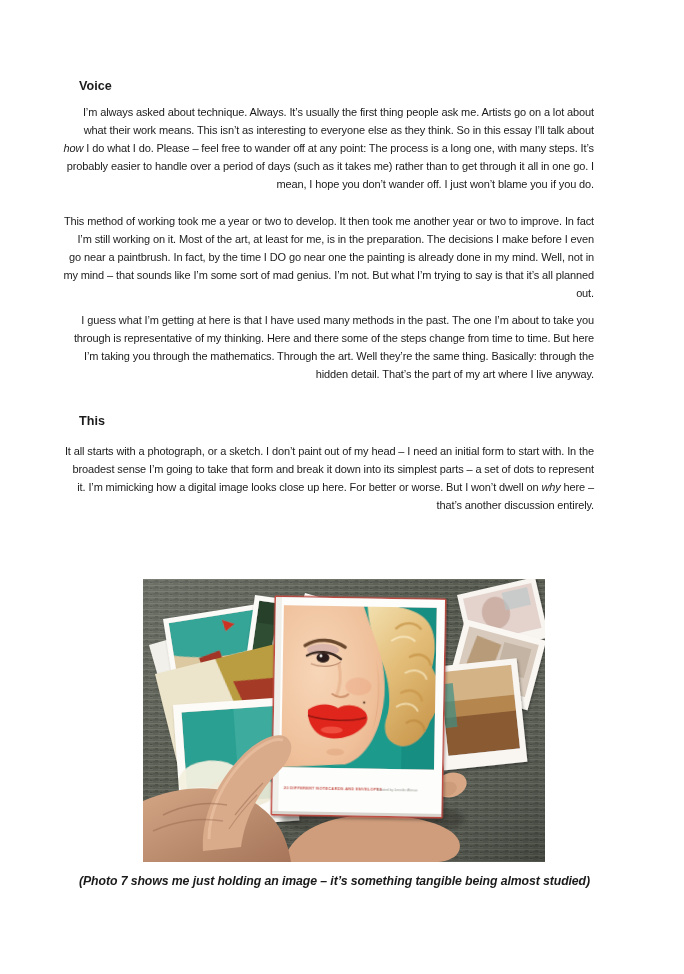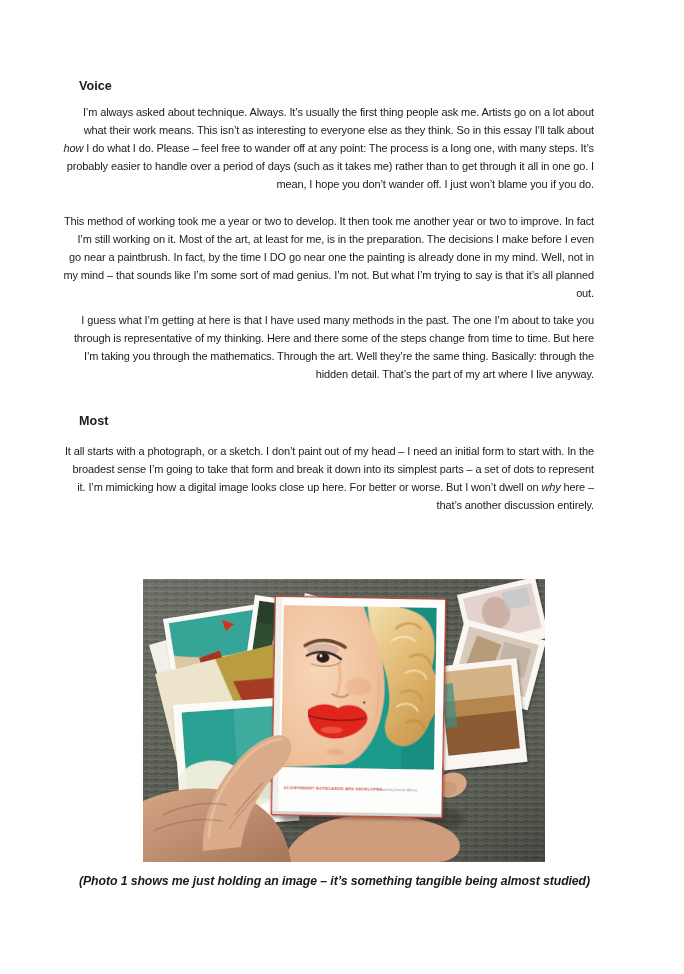--- a/index.html
+++ b/index.html
@@ -15,21 +15,21 @@
 </head>
 <body>
 
 <div class="page">
 
   <div class="heading" style="top:77px">Voice</div>
   <div class="para" style="top:103px"><span>I’m always asked about technique. Always. It’s usually the first thing people ask me. Artists go on a lot about what their work means. This isn’t as interesting to everyone else as they think. So in this essay I’ll talk about </span><em>how</em><span> I do what I do. Please – feel free to wander off at any point: The process is a long one, with many steps. It’s probably easier to handle over a period of days (such as it takes me) rather than to get through it all in one go. I mean, I hope you don’t wander off. I just won’t blame you if you do.</span></div>
   <div class="para" style="top:212px"><span>This method of working took me a year or two to develop. It then took me another year or two to improve. In fact I’m still working on it. Most of the art, at least for me, is in the preparation. The decisions I make before I even go near a paintbrush. In fact, by the time I DO go near one the painting is already done in my mind. Well, not in my mind – that sounds like I’m some sort of mad genius. I’m not. But what I’m trying to say is that it’s all planned out.</span></div>
   <div class="para" style="top:311px"><span>I guess what I’m getting at here is that I have used many methods in the past. The one I’m about to take you through is representative of my thinking. Here and there some of the steps change from time to time. But here I’m taking you through the mathematics. Through the art. Well they’re the same thing. Basically: through the hidden detail. That’s the part of my art where I live anyway.</span></div>
 
-  <div class="heading" style="top:412px">Most</div>
+  <div class="heading" style="top:412px">This</div>
   <div class="para" style="top:442px"><span>It all starts with a photograph, or a sketch. I don’t paint out of my head – I need an initial form to start with. In the broadest sense I’m going to take that form and break it down into its simplest parts – a set of dots to represent it. I’m mimicking how a digital image looks close up here. For better or worse. But I won’t dwell on </span><em>why</em><span> here – that’s another discussion entirely.</span></div>
 
   <div class="photo">
     <svg width="402" height="283" viewBox="0 0 402 283" xmlns="http://www.w3.org/2000/svg">
       <defs>
         <pattern id="carpetP" width="10" height="6" patternUnits="userSpaceOnUse">
           <rect width="10" height="6" fill="#565a50"></rect>
           <rect y="0" width="10" height="1.2" fill="#676b5f"></rect>
           <rect y="2.4" width="6" height="1" fill="#474b41"></rect>
           <rect x="5" y="4.1" width="5" height="1" fill="#61655a"></rect>
@@ -197,15 +197,15 @@
         <path d="M60,272 C58,240 72,205 98,178 C112,163 132,152 143,158 C153,165 148,180 136,192 C116,212 102,238 98,268 Z" fill="#d9ab8b"></path>
         <path d="M66,260 C66,232 80,202 102,180 C114,168 130,158 140,161" stroke="#eec7a6" stroke-width="3" fill="none" opacity="0.6"></path>
         <path d="M92,236 C100,226 110,214 120,204" stroke="#9a6b50" stroke-width="1.3" fill="none" opacity="0.5"></path>
         <path d="M86,250 C94,238 104,226 114,216" stroke="#9a6b50" stroke-width="1.2" fill="none" opacity="0.45"></path>
         <path d="M20,236 C40,226 64,222 84,226" stroke="#8a5a42" stroke-width="1.5" fill="none" opacity="0.4"></path>
         <path d="M10,252 C32,242 58,238 80,242" stroke="#8a5a42" stroke-width="1.5" fill="none" opacity="0.35"></path>
       </g>
     </svg>
   </div>
 
-  <div class="caption" style="top:872px">(Photo 1 shows me just holding an image – it’s something tangible being almost studied)</div>
+  <div class="caption" style="top:872px">(Photo 7 shows me just holding an image – it’s something tangible being almost studied)</div>
 
 </div>
 
 </body></html>

